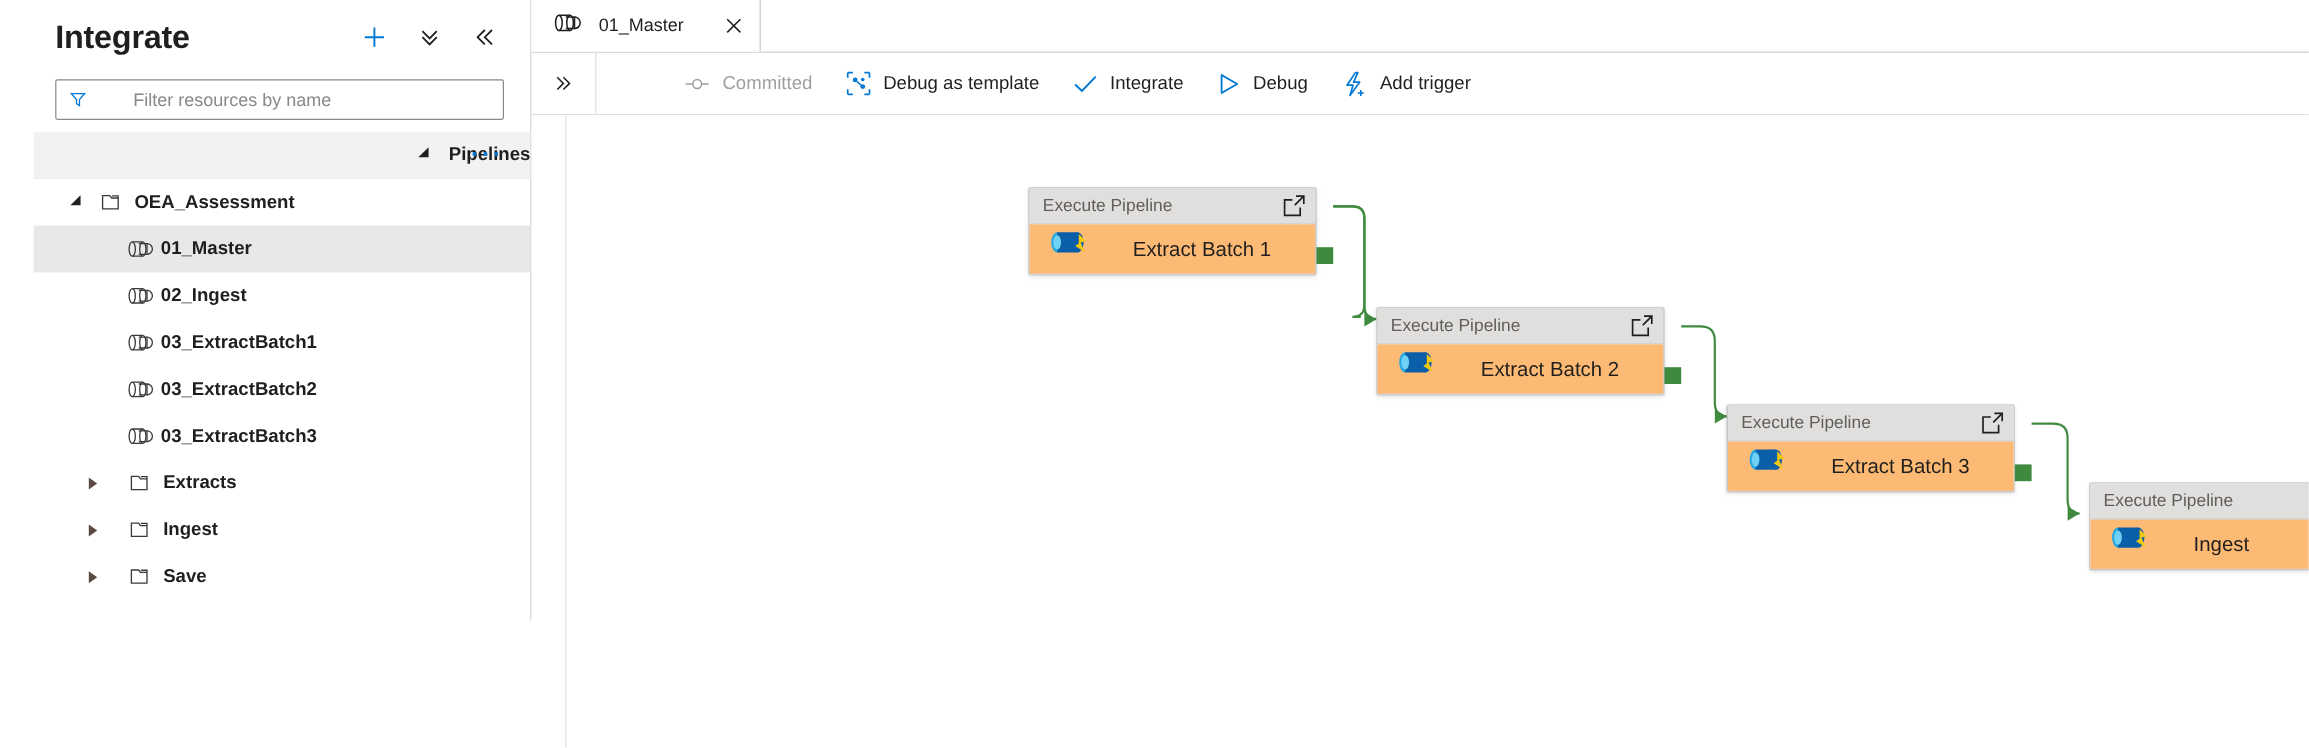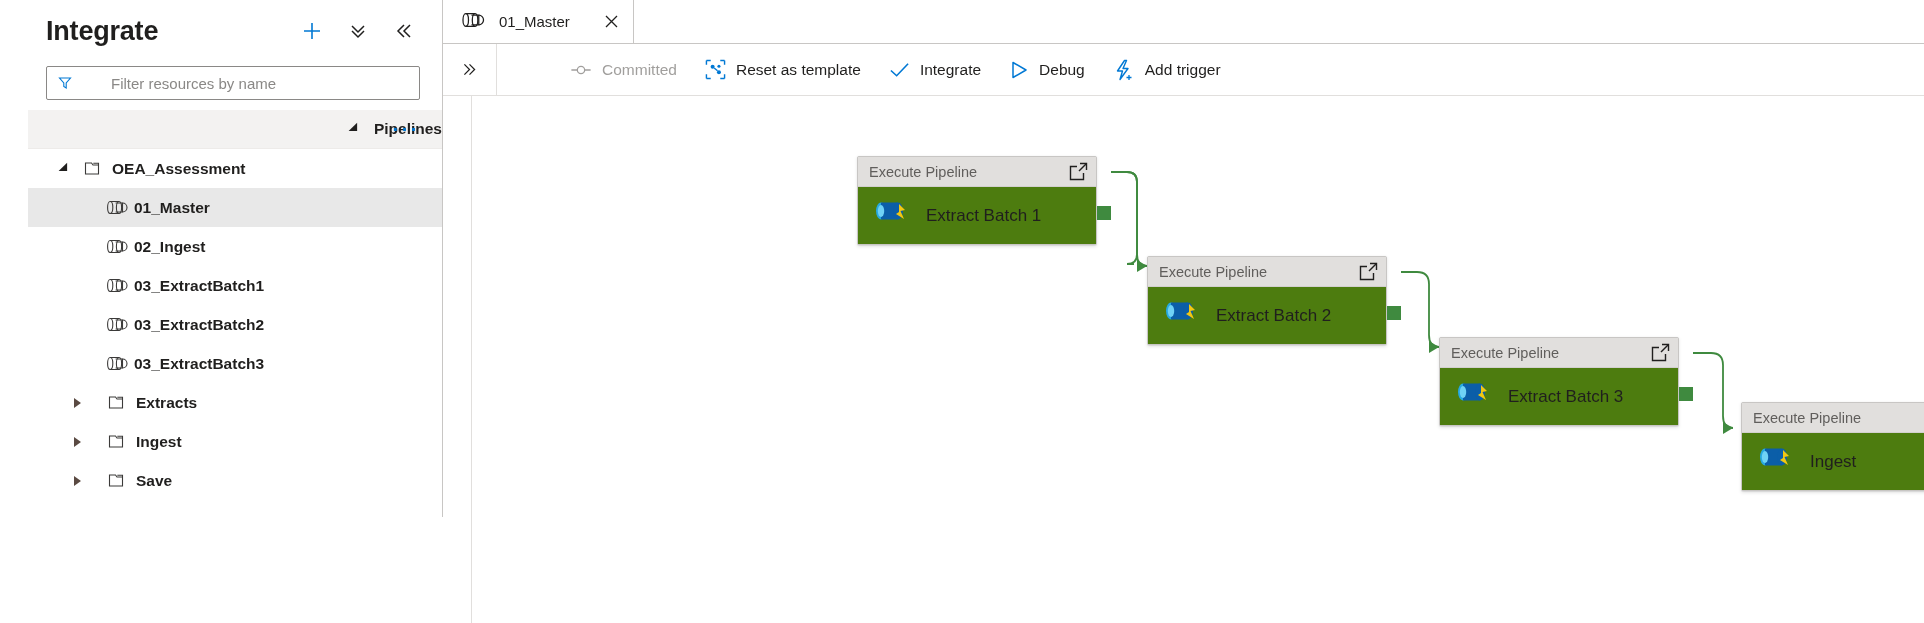--- a/index.html
+++ b/index.html
@@ -150,25 +150,25 @@
   .node-head {
     height: 30px;
     background: #e1dfdd;
     display: flex; align-items: center;
     padding: 0 8px 0 11px;
     border-bottom: 1px solid #d2d0ce;
   }
   .node-type { font-size: 14.5px; color: #605e5c; flex: 1; white-space: nowrap; }
   .open-ico { display:flex; align-items:center; color:#201f1e; cursor:pointer; }
   .node-body {
-    height: 57px;
+    height: 41px;
     display: flex; align-items: center;
     padding: 0 12px 0 14px;
-    gap: 14px;
-    background: #4d7c0f;
+    gap: 32px;
+    background: #fdba74;
   }
   .node-label { font-size: 17px; color: #201f1e; white-space: nowrap; }
 
   .port {
     position: absolute;
     width: 14px; height: 14px;
     background: #3f8a3f;
   }
   .conn { position: absolute; overflow: visible; pointer-events: none; }
 </style>
@@ -385,21 +385,21 @@
         <div class="tb-item">
           <span class="ti">
             <svg width="21" height="21" viewBox="0 0 22 22">
                 <path d="M1.5 1.5 H6 M1.5 1.5 V6 M20.5 1.5 H16 M20.5 1.5 V6 M1.5 20.5 H6 M1.5 20.5 V16 M20.5 20.5 H16 M20.5 20.5 V16" stroke="#0078d4" stroke-width="1.5" fill="none"></path>
                 <circle cx="8" cy="8" r="2.1" fill="#0078d4"></circle>
                 <circle cx="14.6" cy="13.8" r="2.1" fill="#0078d4"></circle>
                 <path d="M9.6 9.4 L13.1 12.4" stroke="#0078d4" stroke-width="1.4"></path>
                 <circle cx="14.6" cy="7.6" r="1.6" fill="#0078d4"></circle>
               </svg>
           </span>
-          <span>Reset as template</span>
+          <span>Debug as template</span>
         </div>
 
         <div class="tb-item">
           <span class="ti">
             <svg width="21" height="18" viewBox="0 0 22 18">
                 <path d="M2 9.5 L8 15 L20 2.5" stroke="#0078d4" stroke-width="1.7" fill="none"></path>
               </svg>
           </span>
           <span>Integrate</span>
         </div>

